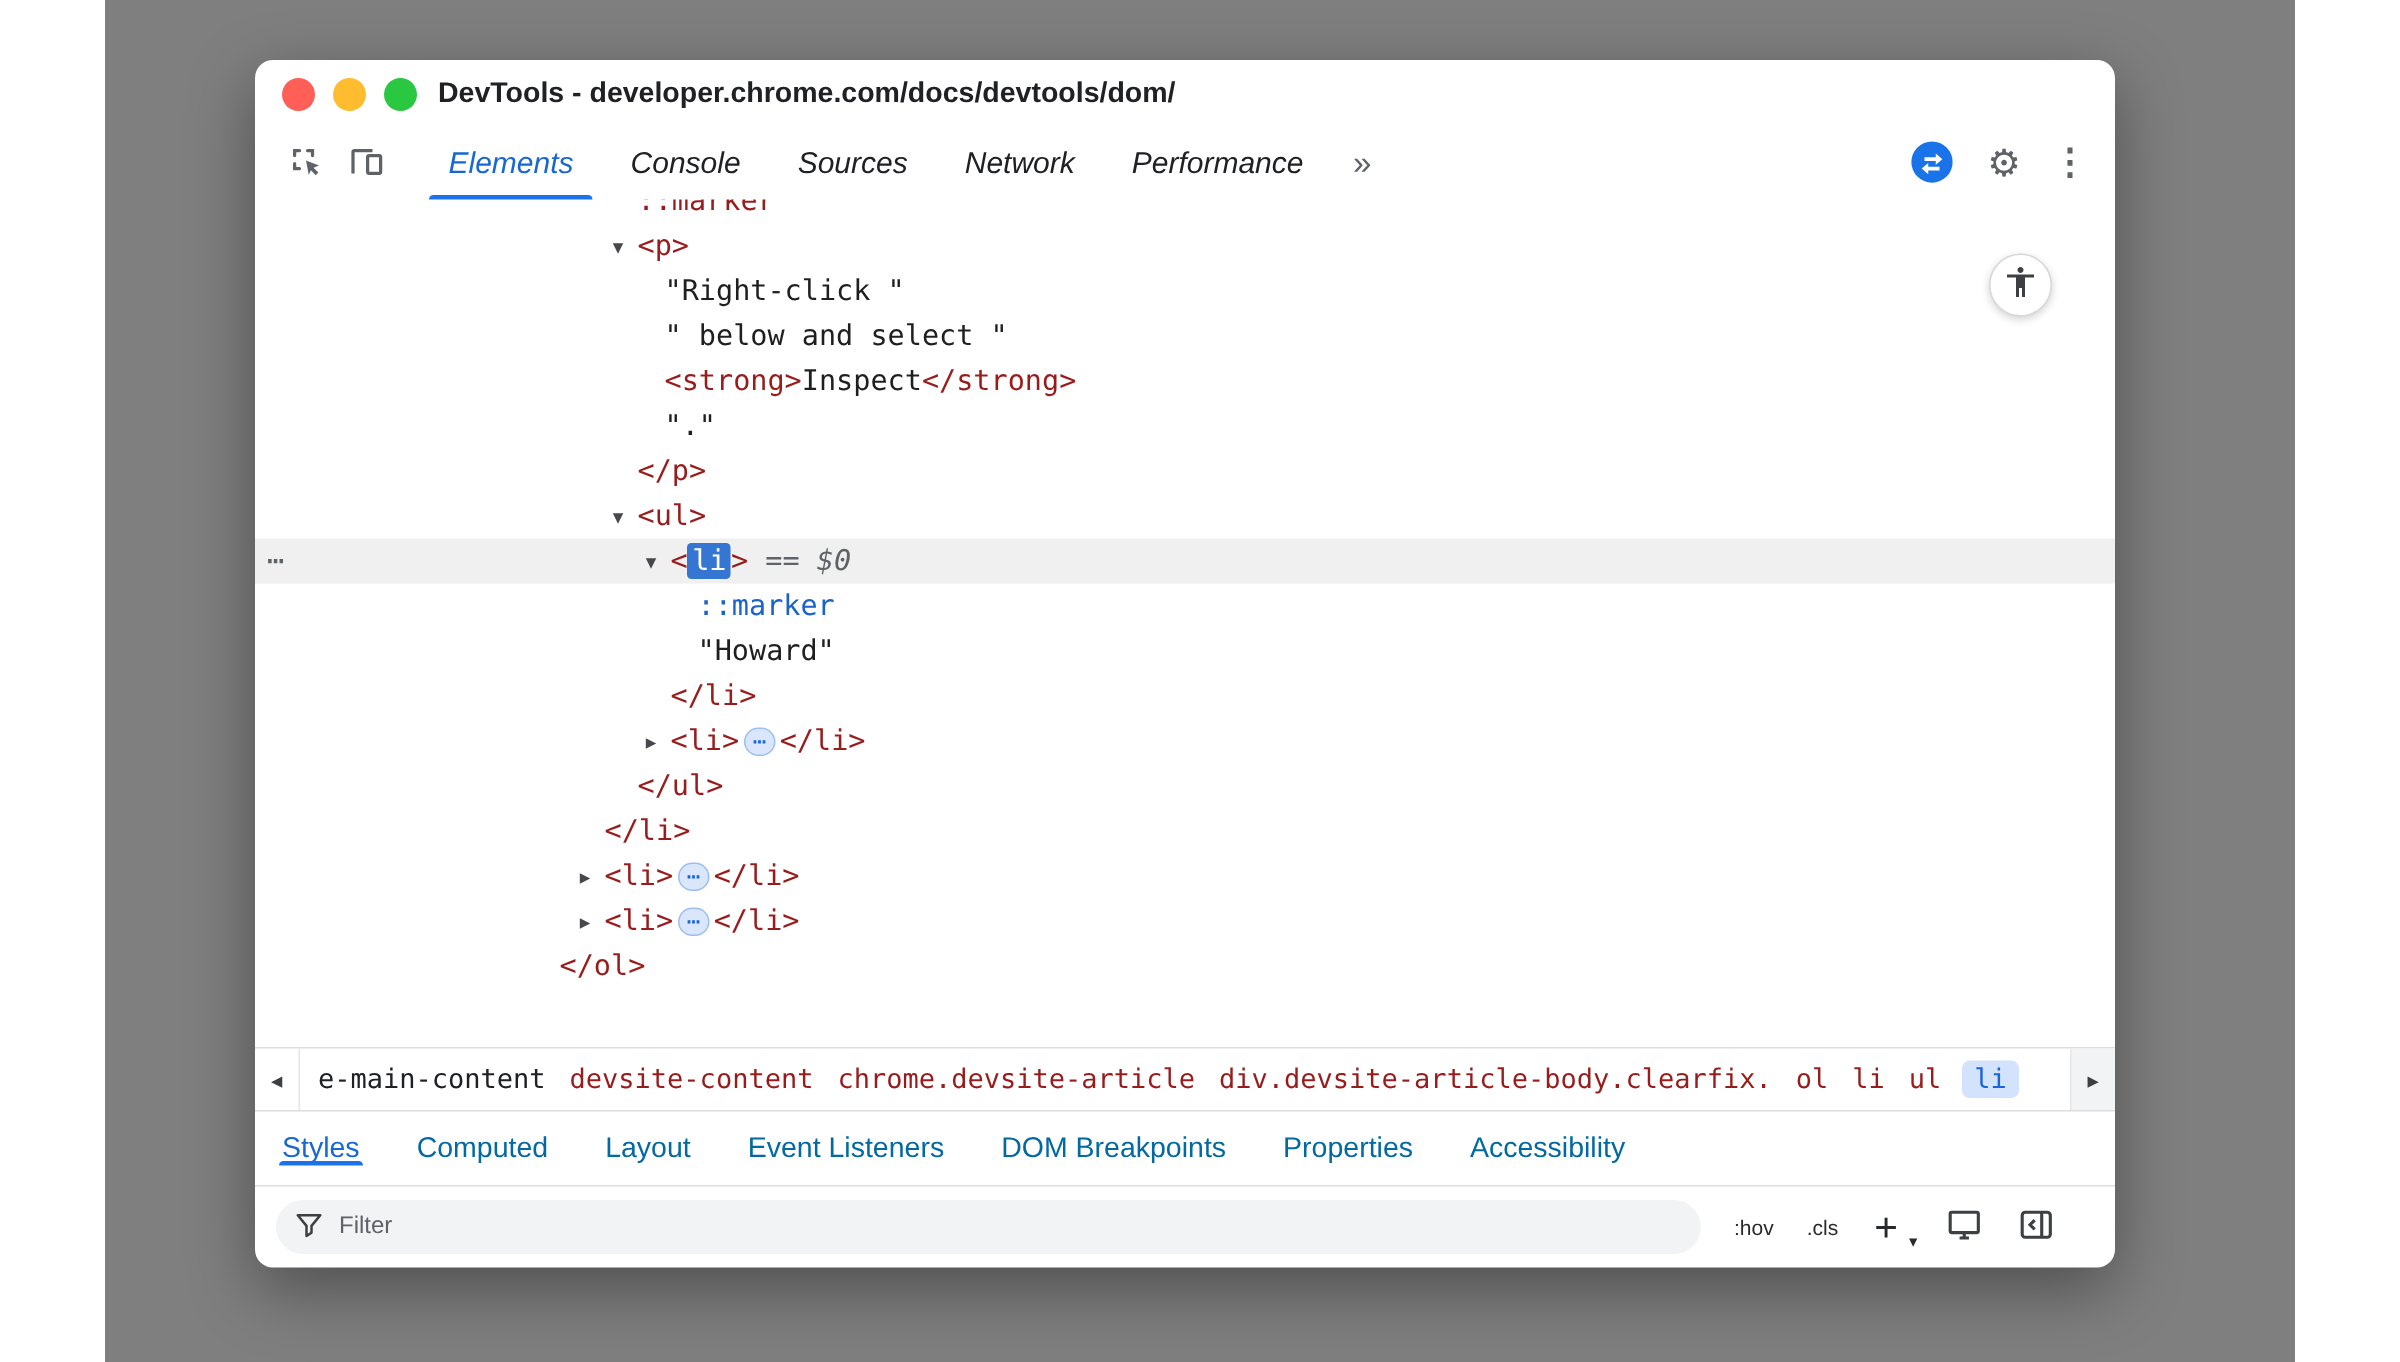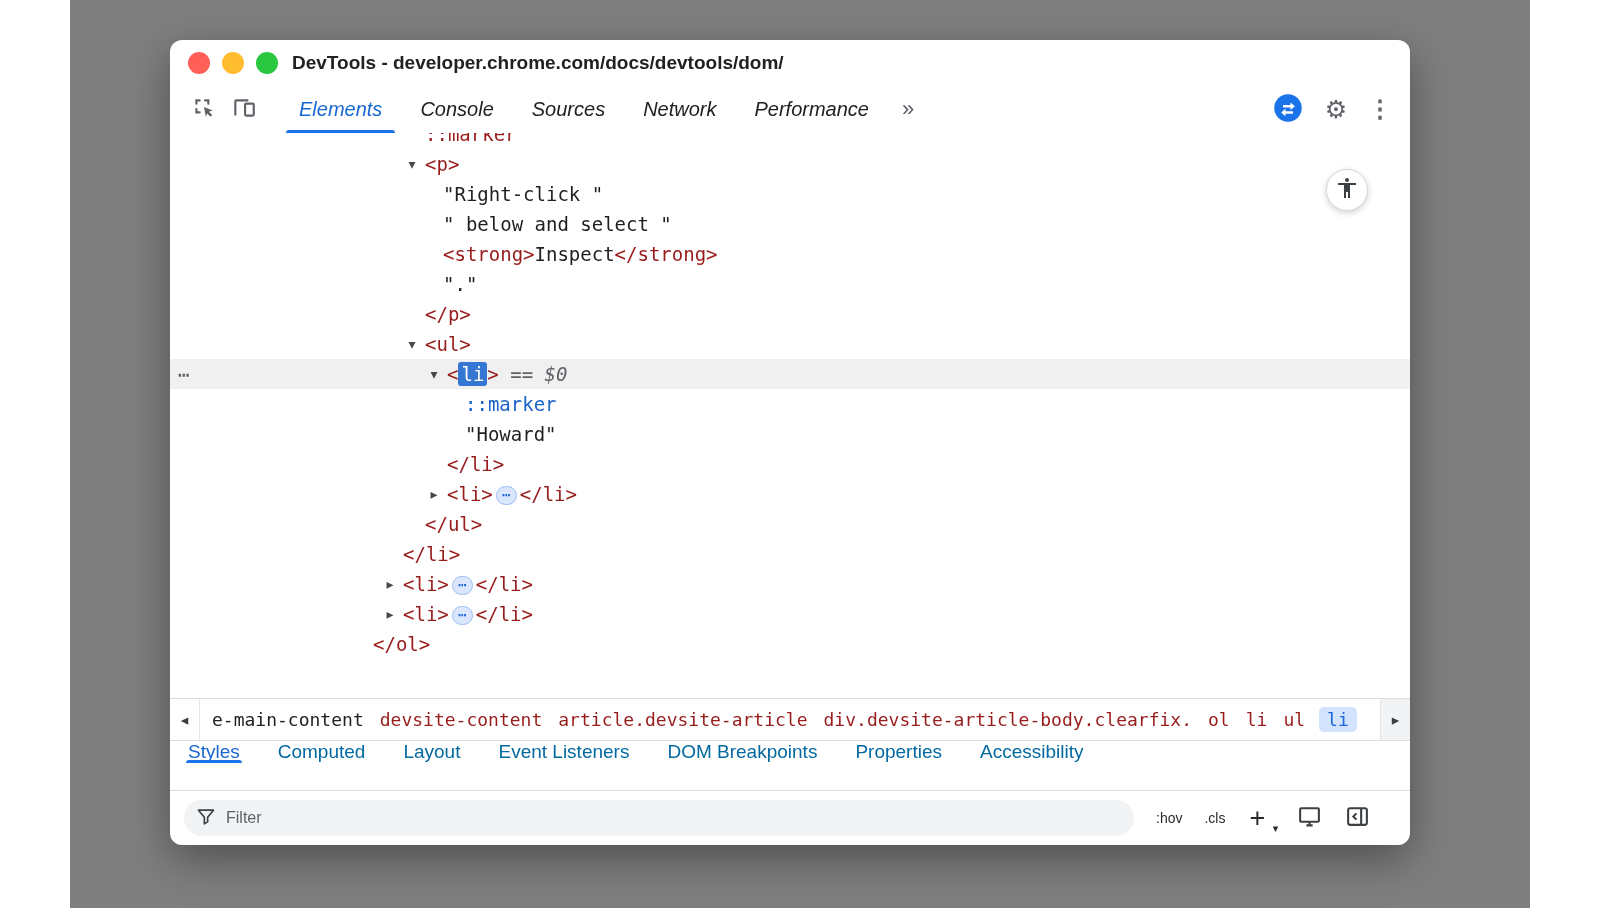--- a/index.html
+++ b/index.html
@@ -45,21 +45,21 @@
   
   .breadcrumb-bar{height:42px;border-top:1px solid #dddddd;display:flex;align-items:stretch;font-family:"DejaVu Sans Mono",monospace;font-size:18px;}
   .bc-left{width:30px;display:flex;align-items:center;justify-content:center;border-right:1px solid #e6e6e6;color:#3c4043;font-size:15px;font-family:"Liberation Sans",sans-serif;cursor:pointer;}
   .bc-right{width:30px;margin-left:auto;display:flex;align-items:center;justify-content:center;background:#f1f3f4;border-left:1px solid #e6e6e6;color:#3c4043;font-size:15px;font-family:"Liberation Sans",sans-serif;cursor:pointer;}
   .crumbs{display:flex;align-items:center;overflow:hidden;flex:1;padding-left:4px;}
   .crumb{margin:0 8px;white-space:nowrap;cursor:pointer;}
   .crumb.plain{color:#202124;}
   .crumb.tag{color:#981c1c;}
   .crumb.active{color:#1a66d9;background:#d3e3fd;border-radius:5px;padding:2px 8px;margin:0 6px;}
   
-  .panel-tabs{height:50px;border-top:1px solid #dddddd;display:flex;align-items:flex-start;padding-left:18px;}
+  .panel-tabs{height:50px;border-top:1px solid #dddddd;display:flex;align-items:center;padding-left:18px;}
   .panel-tab{margin-right:38px;display:flex;align-items:center;font-size:19px;color:#0369a1;position:relative;cursor:pointer;white-space:nowrap;}
   .panel-tab.active{color:#1967d2;}
   .panel-tab.active::after{content:"";position:absolute;left:-2px;right:-2px;bottom:0;height:3px;background:#1a73e8;border-radius:3px 3px 0 0;}
   
   .filter-bar{height:55px;border-top:1px solid #dddddd;display:flex;align-items:center;padding:0 14px;}
   .filter-input{width:950px;height:36px;background:#f1f3f4;border-radius:18px;display:flex;align-items:center;gap:10px;padding:0 12px;color:#5f6368;font-size:16px;cursor:text;}
   .txt-btn{font-size:14px;color:#28292b;margin-left:22px;cursor:pointer;white-space:nowrap;}
   .plus-btn{margin-left:24px;position:relative;font-size:27px;color:#28292b;line-height:1;cursor:pointer;}
   .plus-caret{position:absolute;right:-13px;bottom:-2px;font-size:11px;color:#28292b;}
   .filter-icons{display:flex;align-items:center;gap:20px;margin-left:30px;}
@@ -159,21 +159,21 @@
       <div class="tree-row" style="padding-left: 203px;"><span class="tok-tag">&lt;/ol&gt;</span></div>
     </div>
 
   <div class="breadcrumb-bar">
     <div class="bc-left">
       <span>◂</span>
     </div>
     <div class="crumbs">
         <span class="crumb plain">e-main-content</span>
         <span class="crumb tag">devsite-content</span>
-        <span class="crumb tag">article.devsite-article</span>
+        <span class="crumb tag">chrome.devsite-article</span>
         <span class="crumb tag">div.devsite-article-body.clearfix.</span>
         <span class="crumb tag">ol</span>
         <span class="crumb tag">li</span>
         <span class="crumb tag">ul</span>
         <span class="crumb active">li</span>
       </div>
     <div class="bc-right">
       <span>▸</span>
     </div>
   </div>

